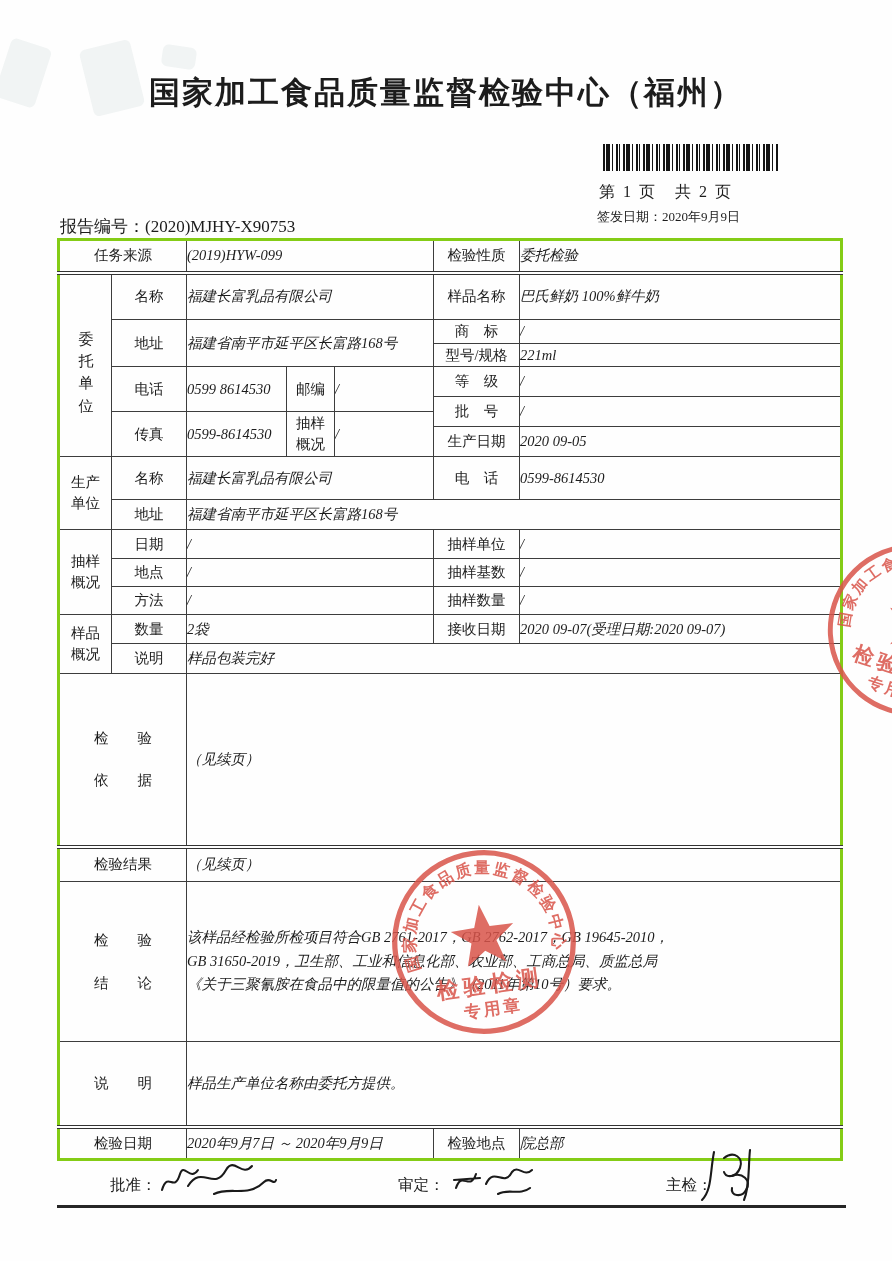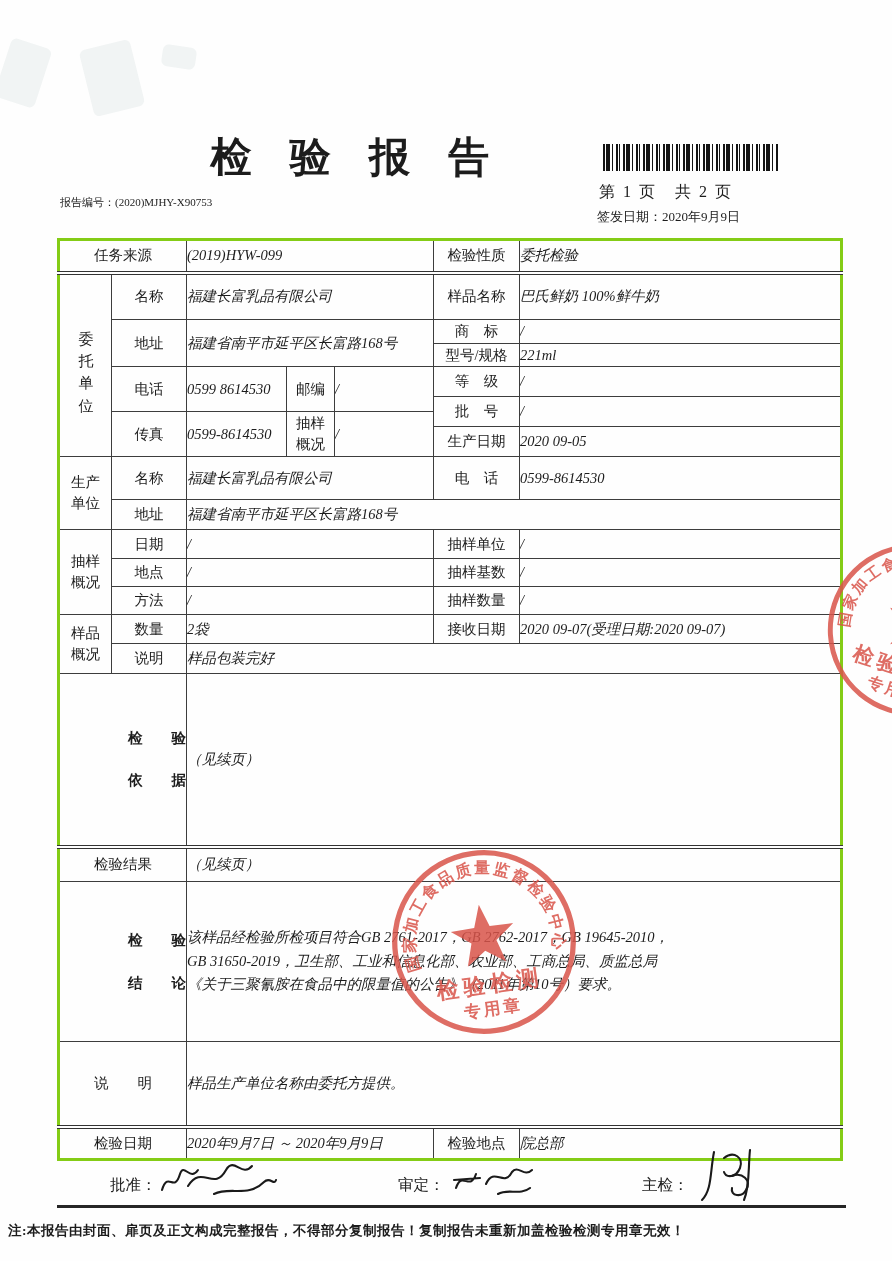--- a/index.html
+++ b/index.html
@@ -16,36 +16,36 @@
   .title-cn{position:absolute;top:130px;left:0;width:80%;text-align:center;
           font-size:41px;font-weight:bold;letter-spacing:14px;}
   .title-en{position:absolute;top:177px;left:0;width:72%;text-align:center;
           font-size:29px;font-weight:bold;letter-spacing:1px;}
   .barcode{position:absolute;left:603px;top:144px;width:176px;height:27px;
           background:
             repeating-linear-gradient(90deg,#141414 0 2px,transparent 2px 3px,
               #141414 3px 7px,transparent 7px 9px,#141414 9px 10px,transparent 10px 13px,
               #141414 13px 15px,transparent 15px 16px,#141414 16px 17px,transparent 17px 20px);}
   .page-info{position:absolute;left:599px;top:182px;font-size:16px;letter-spacing:2px;}
-  .report-no{position:absolute;left:60px;top:195px;font-size:11px;}
+  .report-no{position:absolute;left:60px;top:215px;font-size:17px;}
   .issue-date{position:absolute;left:597px;top:208px;font-size:13px;}
   
   table.report{position:absolute;left:57px;top:238px;width:783px;
         border-collapse:collapse;table-layout:fixed;
         border:3px solid #84cc16;}
   table.report td{border:1.6px solid #3d3d3d;font-size:14.5px;vertical-align:middle;
         padding:0;overflow:hidden;}
   td.lab{text-align:center;}
   td.val{text-align:left;padding:1px 4px 1px 9px;font-style:italic;}
   td.grp{text-align:center;}
   .v-label{writing-mode:vertical-lr;text-orientation:upright;letter-spacing:1.5em;
         display:inline-block;font-size:15px;}
   .two-col{display:inline-block;width:2.15em;line-height:1.45;font-size:14.5px;}
   .pre{white-space:pre-line;}
-  td.big-lab{text-align:right;white-space:pre-line;line-height:2.9;font-size:15.5px;font-weight:bold;}
+  td.big-lab{text-align:center;white-space:pre-line;line-height:2.9;font-size:15.5px;}
   tr.r1 td{border-bottom:4px double #333;}
   tr.r17 td{border-top:4px double #333;}
   tr.r20 td{border-top:4px double #333;}
   td.concl{padding:4px 18px 30px 10px;line-height:1.62;}
   
   .sig-label{position:absolute;font-size:15.5px;}
   .sig{position:absolute;}
   .sig path{stroke:#1a1a1a;stroke-width:2.1;fill:none;stroke-linecap:round;}
   .rule{position:absolute;left:57px;top:1205px;width:789px;height:3px;background:#262626;}
   .footnote{position:absolute;left:8px;top:1222px;width:878px;
@@ -58,21 +58,21 @@
 </style>
 </head>
 <body>
 
 <div class="page">
 
   <div class="blob" style="left:2px;top:42px;width:42px;height:62px;transform:rotate(18deg);"></div>
   <div class="blob" style="left:86px;top:44px;width:52px;height:68px;transform:rotate(-14deg);"></div>
   <div class="blob" style="left:162px;top:46px;width:34px;height:22px;transform:rotate(8deg);"></div>
 
-  <div class="title-cn">检 验 报 告</div>
+  <div class="org-cn">国家加工食品质量监督检验中心（福州）</div>
   <div class="barcode"></div>
   <div class="page-info">第 1 页　共 2 页</div>
   <div class="report-no">
     <span>报告编号：</span><span>(2020)MJHY-X90753</span>
   </div>
   <div class="issue-date">
     <span>签发日期：</span><span>2020年9月9日</span>
   </div>
 
   <table class="report">
@@ -206,30 +206,29 @@
     <path d="M10,38 C16,18 22,42 28,22 C32,10 38,30 46,18"></path>
     <path d="M36,34 C50,12 62,40 74,18 C82,4 90,26 100,14"></path>
     <path d="M62,42 C78,34 96,46 112,30 C118,24 122,34 124,28"></path>
   </svg>
   <div class="sig-label" style="left:398px;top:1175px;">审定：</div>
   <svg class="sig" style="left:446px;top:1158px;" width="96" height="46" viewBox="0 0 96 46">
     <path d="M10,30 C16,12 24,34 30,16 M8,22 L34,20"></path>
     <path d="M40,26 C48,8 58,30 66,14 C72,6 78,20 86,12"></path>
     <path d="M52,36 C62,30 74,38 84,30"></path>
   </svg>
-  <div class="sig-label" style="left:642px;top:1175px;">主检：</div>
+  <div class="sig-label" style="left:666px;top:1175px;">主检：</div>
   <svg class="sig" style="left:688px;top:1144px;" width="84" height="62" viewBox="0 0 84 62">
     <path d="M26,8 C22,28 24,46 14,56"></path>
     <path d="M36,14 C46,6 56,14 52,24 C48,34 38,34 36,28"></path>
     <path d="M44,32 C54,28 64,36 58,46 C54,54 42,52 44,44"></path>
     <path d="M62,6 C60,24 62,42 56,56"></path>
   </svg>
 
   <div class="rule"></div>
-  <div class="footnote">注:本报告由封面、扉页及正文构成完整报告，不得部分复制报告！复制报告未重新加盖检验检测专用章无效！</div>
 
   <div class="stamp stamp-main" style="color: rgb(217, 84, 74);">
     <svg width="192" height="192" viewBox="-100 -100 200 200">
       <defs>
           <path id="arc1" d="M -67.7,24.6 A 72,72 0 1,1 67.7,24.6" fill="none"></path>
         </defs>
       <circle cx="0" cy="0" r="93" fill="none" stroke="currentColor" stroke-width="5.5"></circle>
       <polygon fill="currentColor" transform="scale(1.15) translate(0,-4)" points="0,-30 7.05,-9.71 28.53,-9.27 11.41,3.71 17.63,24.27 0,12 -17.63,24.27 -11.41,3.71 -28.53,-9.27 -7.05,-9.71"></polygon>
       <text font-size="16.5" font-weight="bold" fill="currentColor" letter-spacing="2.5">
         <textPath href="#arc1" startOffset="50%" text-anchor="middle">国家加工食品质量监督检验中心</textPath>

